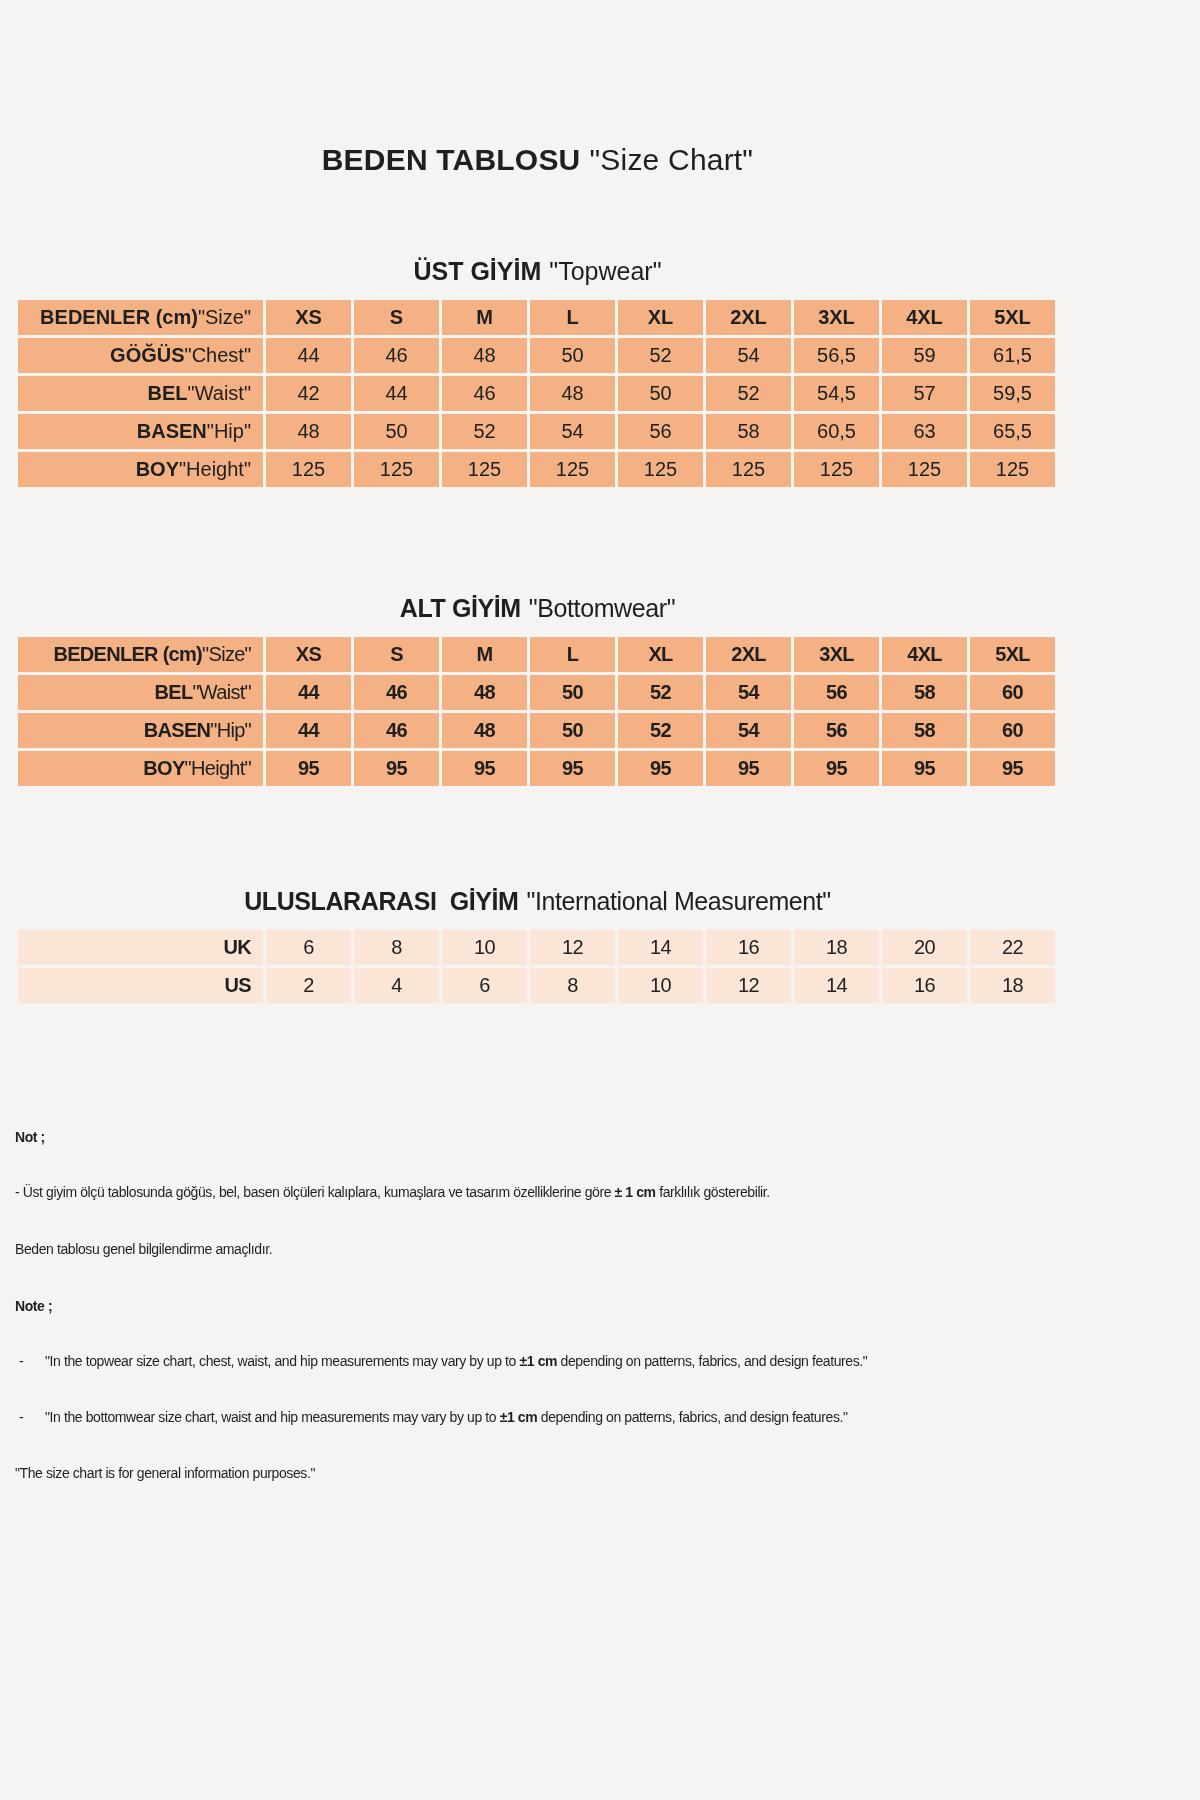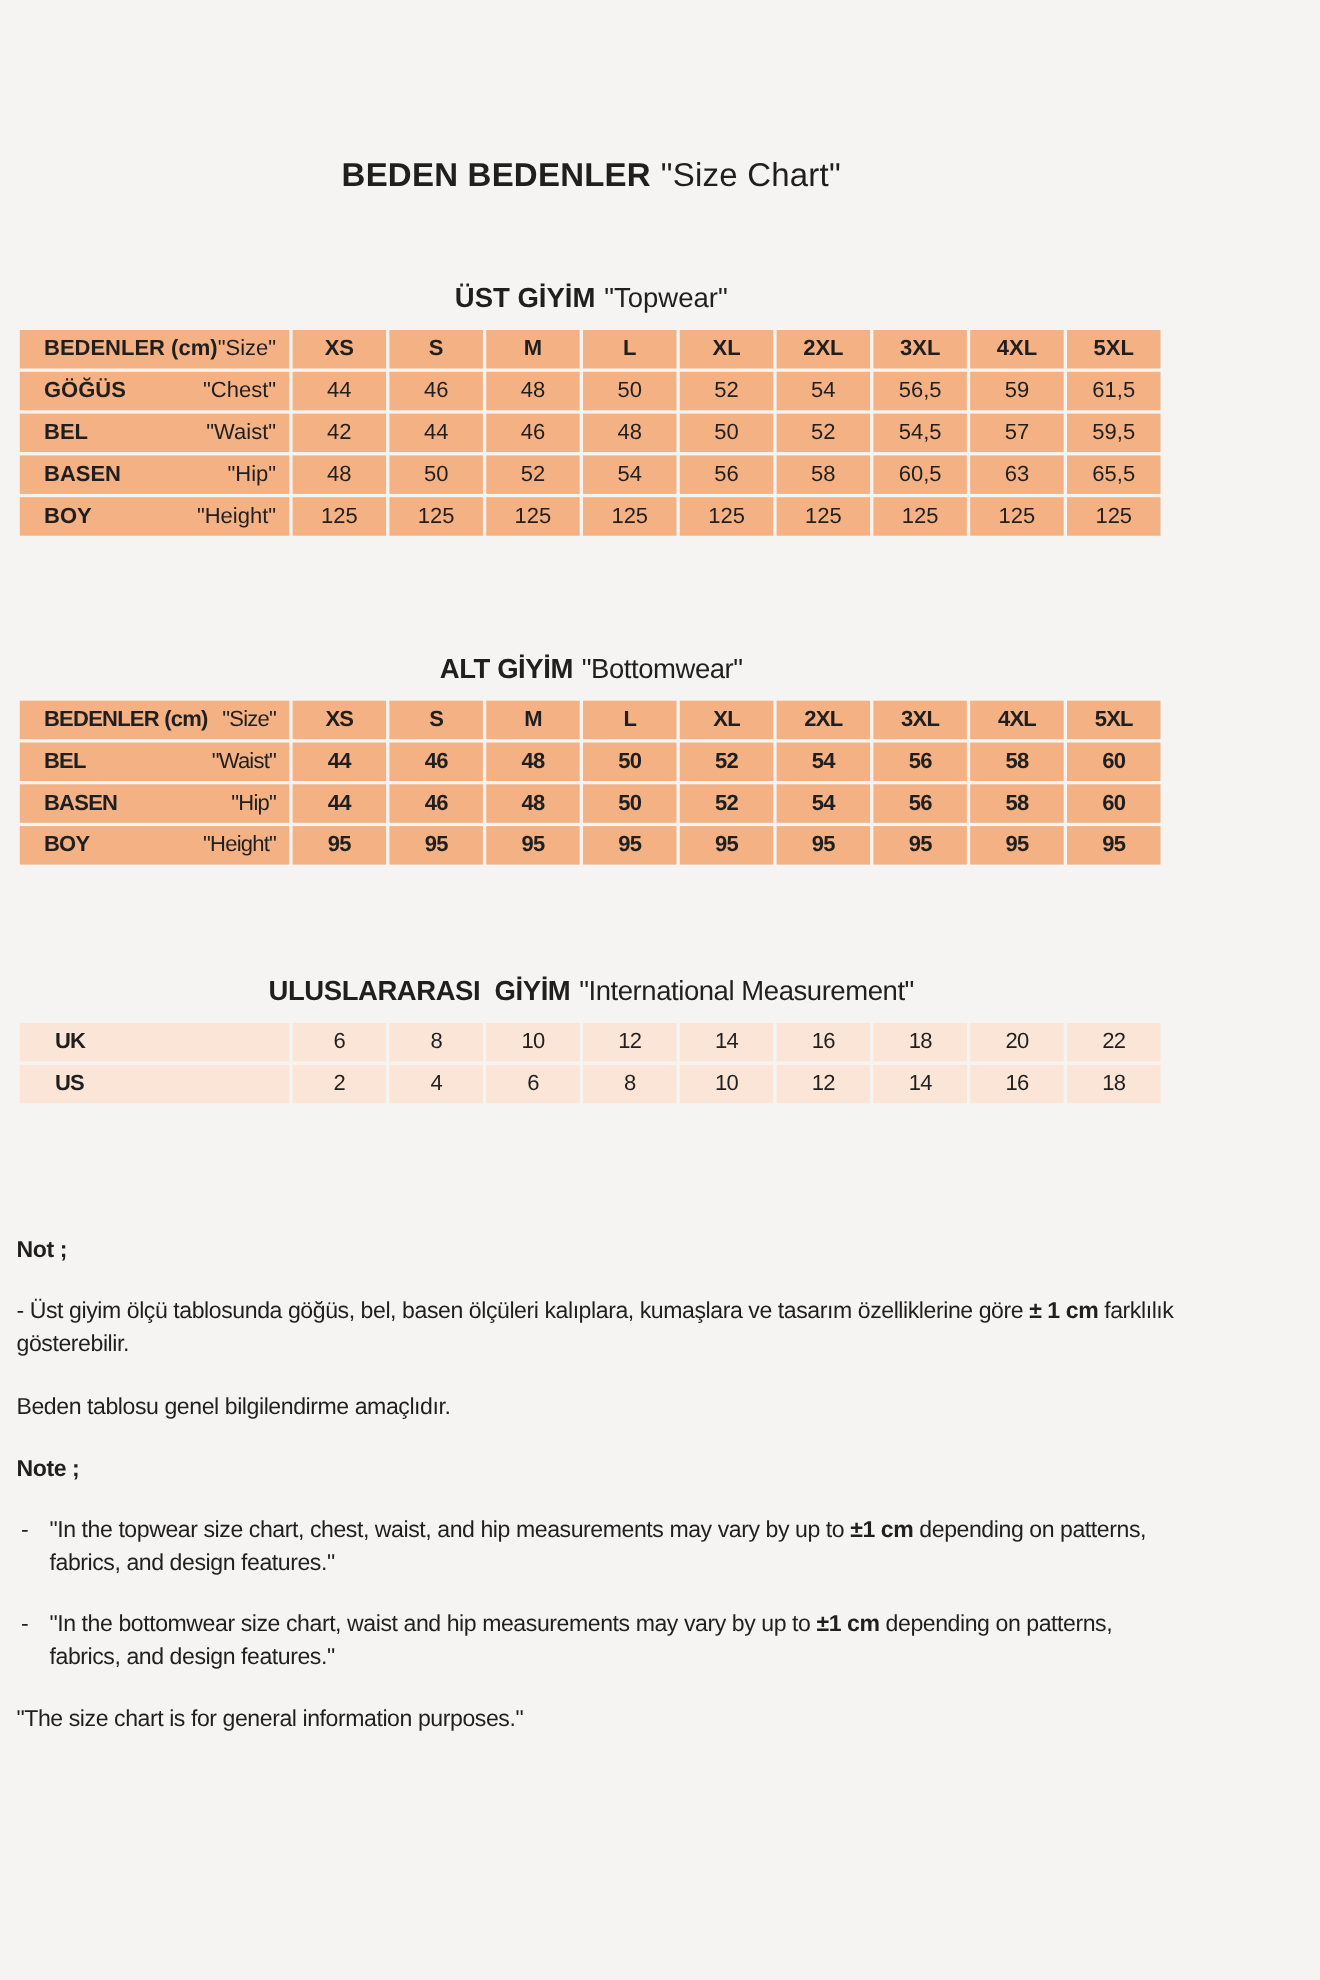--- a/index.html
+++ b/index.html
@@ -43,47 +43,47 @@
     height: 35px; padding: 0;
     background: var(--salmon, #F4B183);
     font-size: 20px; font-weight: 400;
     text-align: center; vertical-align: middle;
     overflow: hidden;
   }
   table.sizes th { font-weight: 700; }
   table.sizes col.c-first { width: 245px; }
   table.light td, table.light th { background: var(--pale, #FBE5D6); }
 
-  .fc { display: flex; justify-content: space-between; align-items: center; padding: 0 12px 0 22px; }
+  .fc { display: flex; justify-content: flex-end; align-items: center; padding: 0 12px 0 22px; }
   .fc .lbl { font-weight: 700; }
   .fc .sub { font-weight: 400; }
   table.light .fc { padding-left: 32px; }
 
   .narrow td, .narrow th, .narrow .fc span { letter-spacing: -0.7px; }
   .bold-vals td.val { font-weight: 700; }
 
   .notes {
     margin-top: 116px;
     width: 1065px;
-    font-size: 21px; line-height: 30px;
+    font-size: 14px; line-height: 30px;
     letter-spacing: -0.4px;
   }
   .notes p { margin: 0 0 27px 0; }
   .notes p.nh { font-weight: 700; margin-bottom: 25px; }
   .notes b { font-weight: 700; }
   .bullet { display: flex; margin: 0 0 26px 0; }
   .bullet .dash { width: 30px; flex: 0 0 30px; padding-left: 4px; }
   .bullet .btext { flex: 1; }
 </style>
 </head>
 <body style="--bg: #f5f4f2; --salmon: #F4B183; --pale: #FBE5D6; --ink: #1f1f1f;">
 
 <div class="content">
 
-  <h1><b>BEDEN BEDENLER</b><span class="quote">"Size Chart"</span></h1>
+  <h1><b>BEDEN TABLOSU</b><span class="quote">"Size Chart"</span></h1>
 
   <section>
     <h2 class="h2-top"><b>ÜST GİYİM</b><span class="quote">"Topwear"</span></h2>
     <table class="sizes">
         <colgroup>
           <col class="c-first">
           <col>
           <col>
           <col>
           <col>

